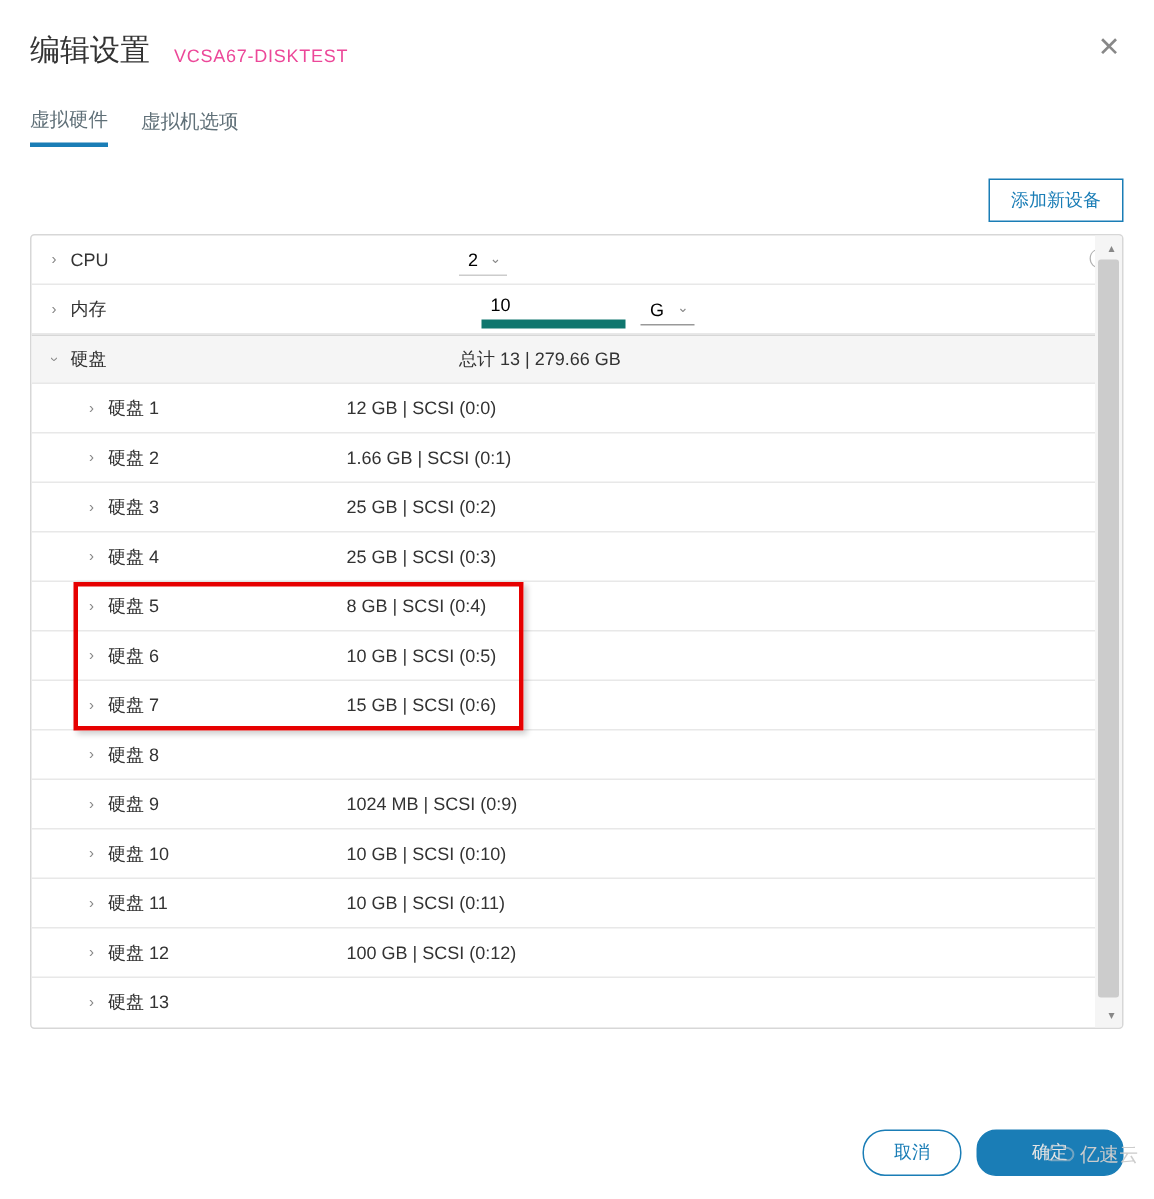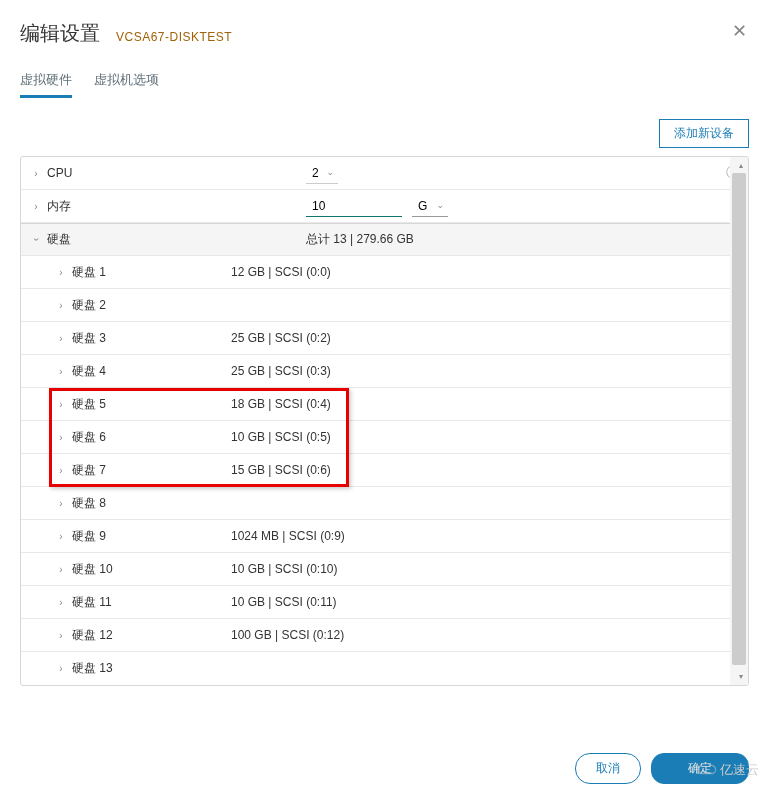--- a/index.html
+++ b/index.html
@@ -30,38 +30,39 @@
       gap: 16px;
       margin-bottom: 18px;
     }
     .title {
       font-size: 20px;
       font-weight: 400;
       color: #333;
     }
     .vm-name {
       font-size: 12px;
-      color: #a16207;
+      color: #ec4899;
       padding-top: 6px;
       letter-spacing: 0.5px;
     }
     .close-btn {
       position: absolute;
       right: 22px;
       top: 22px;
       cursor: pointer;
       color: #888;
       font-size: 18px;
       line-height: 1;
     }
     .tabs {
       display: flex;
       border-bottom: 1px solid transparent;
       gap: 22px;
       margin-bottom: 20px;
+      align-items: center;
     }
     .tab {
       padding: 6px 0;
       font-size: 13px;
       color: #607078;
       cursor: pointer;
       border-bottom: 2px solid transparent;
     }
     .tab.active {
       border-bottom: 3px solid #1a7db6;
@@ -120,24 +121,25 @@
       display: inline-block;
       width: 10px;
       font-size: 10px;
       color: #888;
       text-align: center;
     }
     .row.indent-1 .label-col { padding-left: 25px; }
     .num-input {
       width: 96px;
       border: none;
-      border-bottom: 1px solid #0f766e;
+      border-bottom: 6px solid #0f766e;
       padding: 3px 6px;
       font-size: 12px;
       background: transparent;
+      margin-left: 15px;
     }
     .unit-select {
       border: none;
       border-bottom: 1px solid #999;
       padding: 3px 20px 3px 6px;
       font-size: 12px;
       background: transparent;
       appearance: none;
       position: relative;
       cursor: pointer;
@@ -313,20 +315,23 @@
           </div>
         <div class="value-col" style="margin-left:-75px">
             <span>12 GB | SCSI (0:0)</span>
           </div>
       </div>
       <div class="row indent-1">
         <div class="label-col">
             <span class="chevron">›</span>
             <span>硬盘 2</span>
           </div>
+        <div class="value-col" style="margin-left:-75px">
+            <span>1.66 GB | SCSI (0:1)</span>
+          </div>
       </div>
       <div class="row indent-1">
         <div class="label-col">
             <span class="chevron">›</span>
             <span>硬盘 3</span>
           </div>
         <div class="value-col" style="margin-left:-75px">
             <span>25 GB | SCSI (0:2)</span>
           </div>
       </div>
@@ -341,21 +346,21 @@
       </div>
 
       <div class="highlighted-group">
         <div class="highlight-border"></div>
         <div class="row indent-1">
           <div class="label-col">
               <span class="chevron">›</span>
               <span>硬盘 5</span>
             </div>
           <div class="value-col" style="margin-left:-75px">
-              <span>18 GB | SCSI (0:4)</span>
+              <span>8 GB | SCSI (0:4)</span>
             </div>
         </div>
         <div class="row indent-1">
           <div class="label-col">
               <span class="chevron">›</span>
               <span>硬盘 6</span>
             </div>
           <div class="value-col" style="margin-left:-75px">
               <span>10 GB | SCSI (0:5)</span>
             </div>

